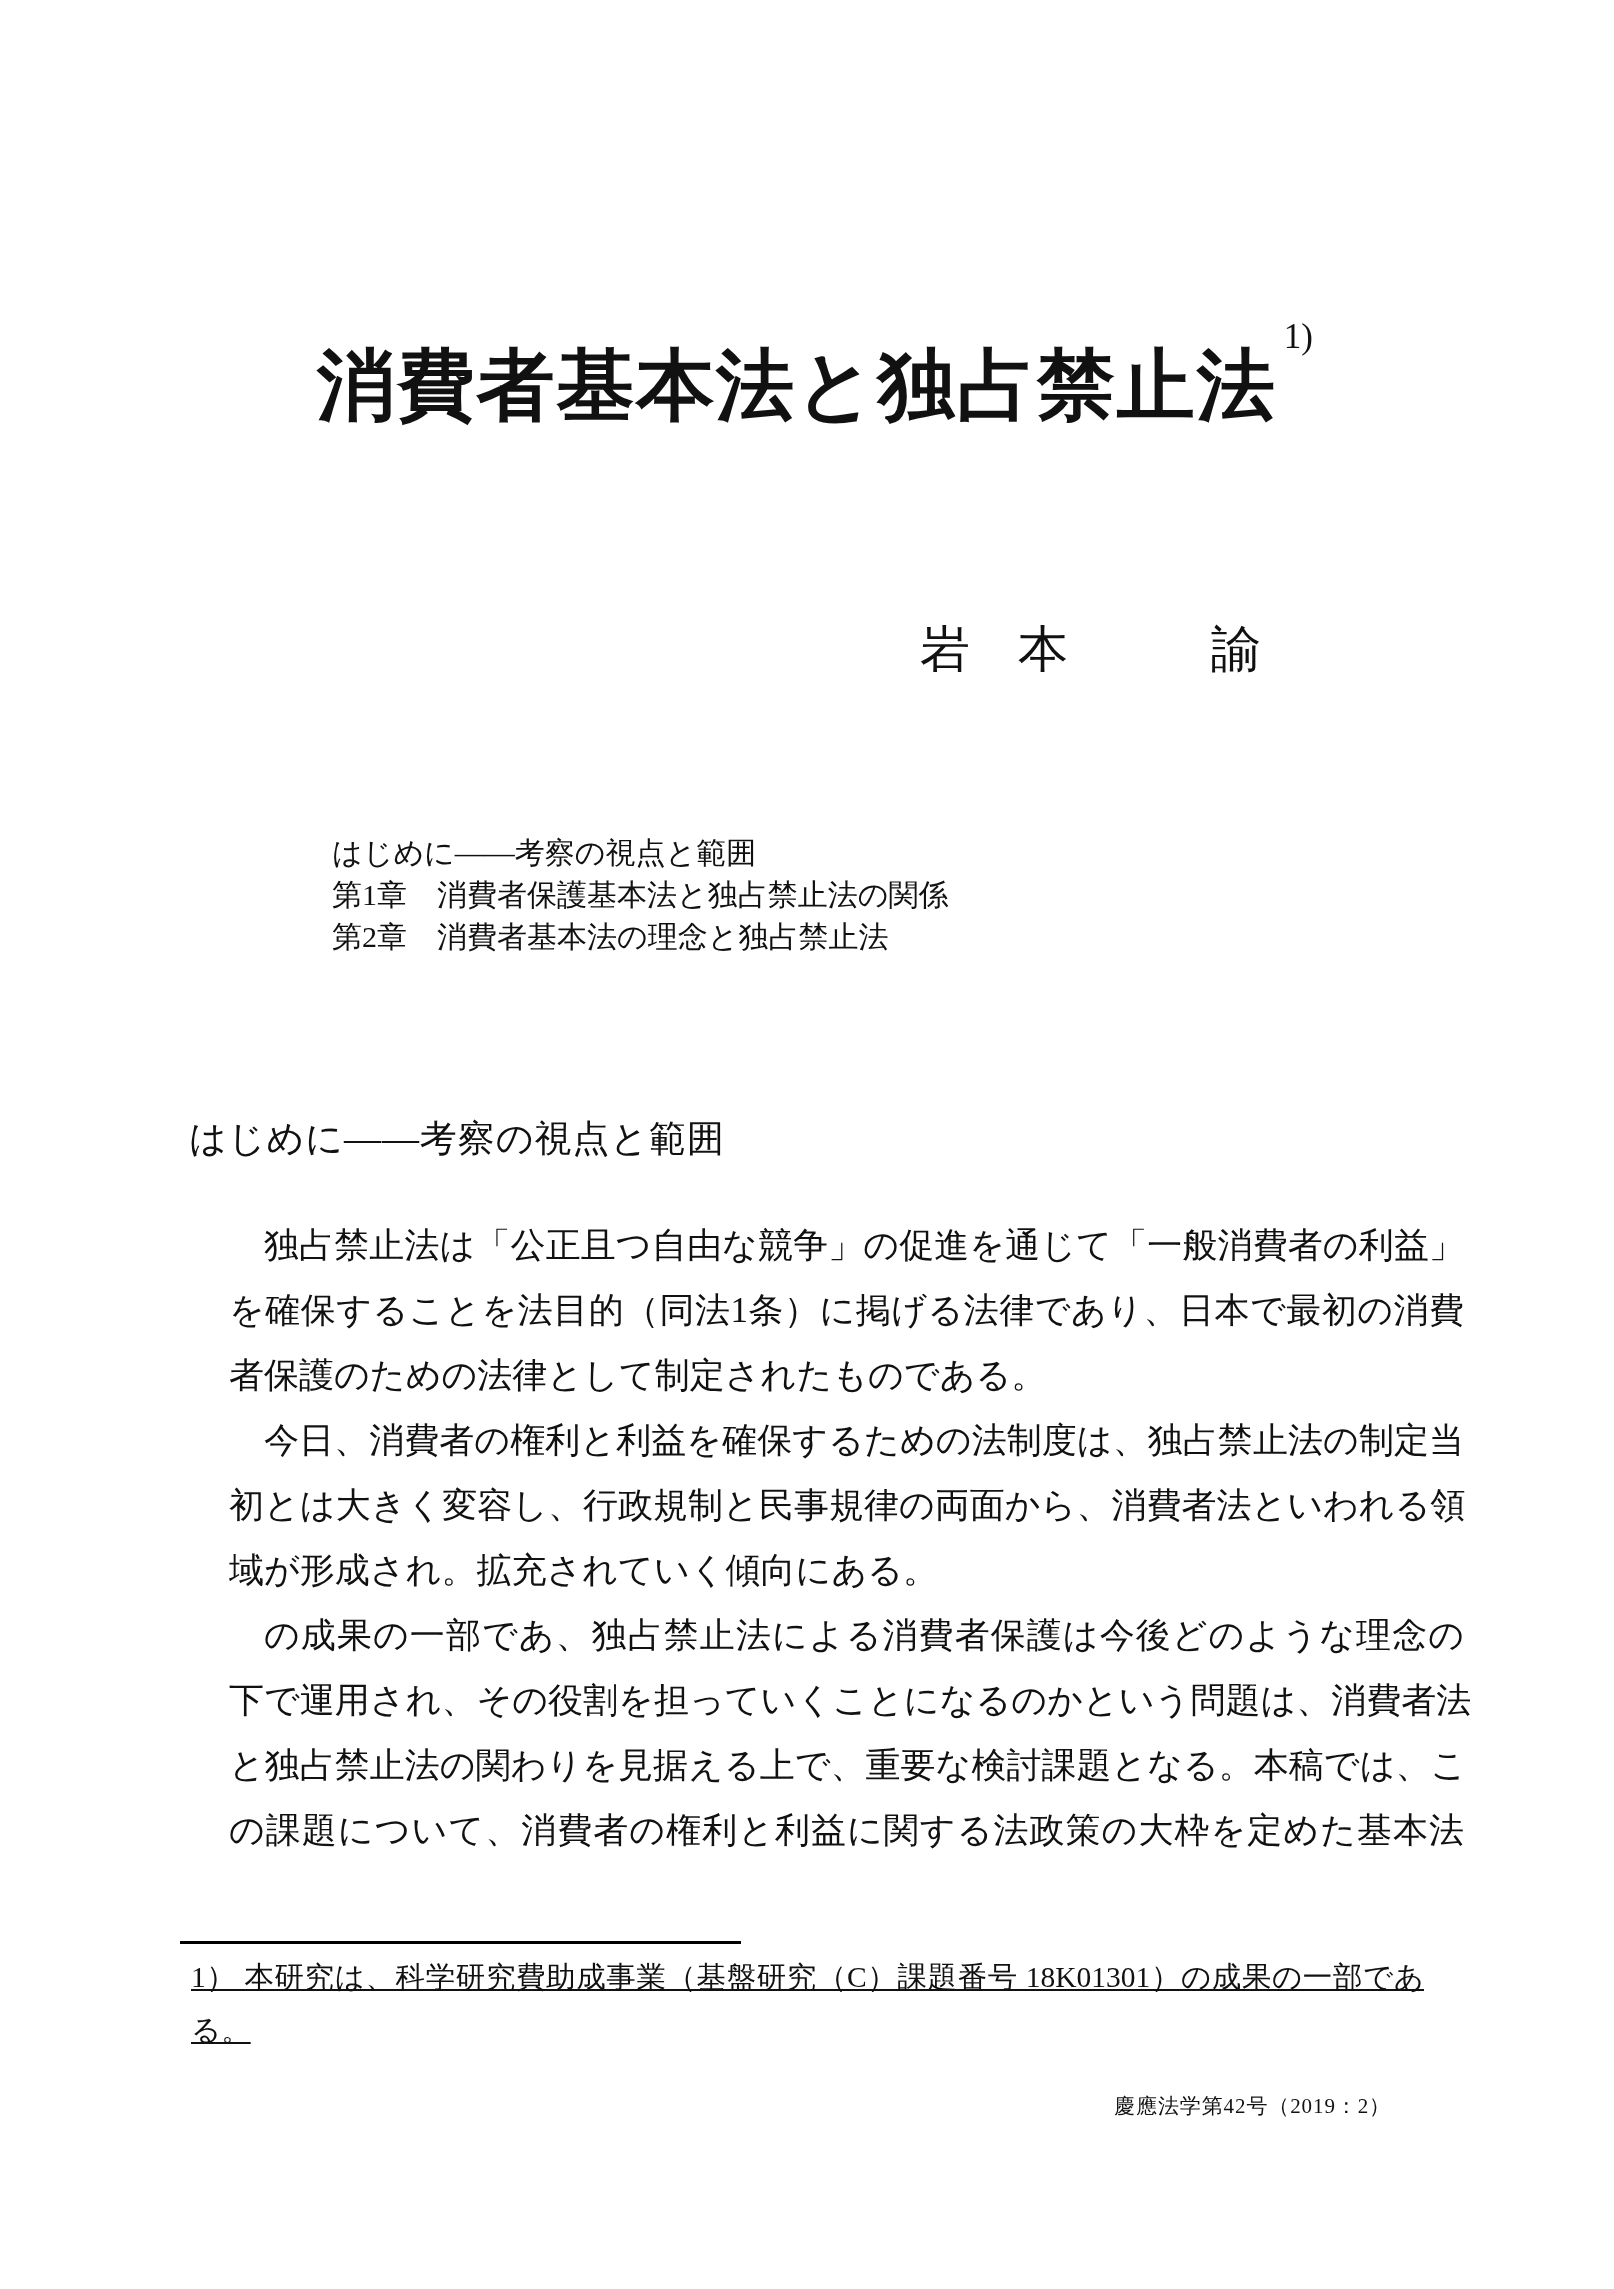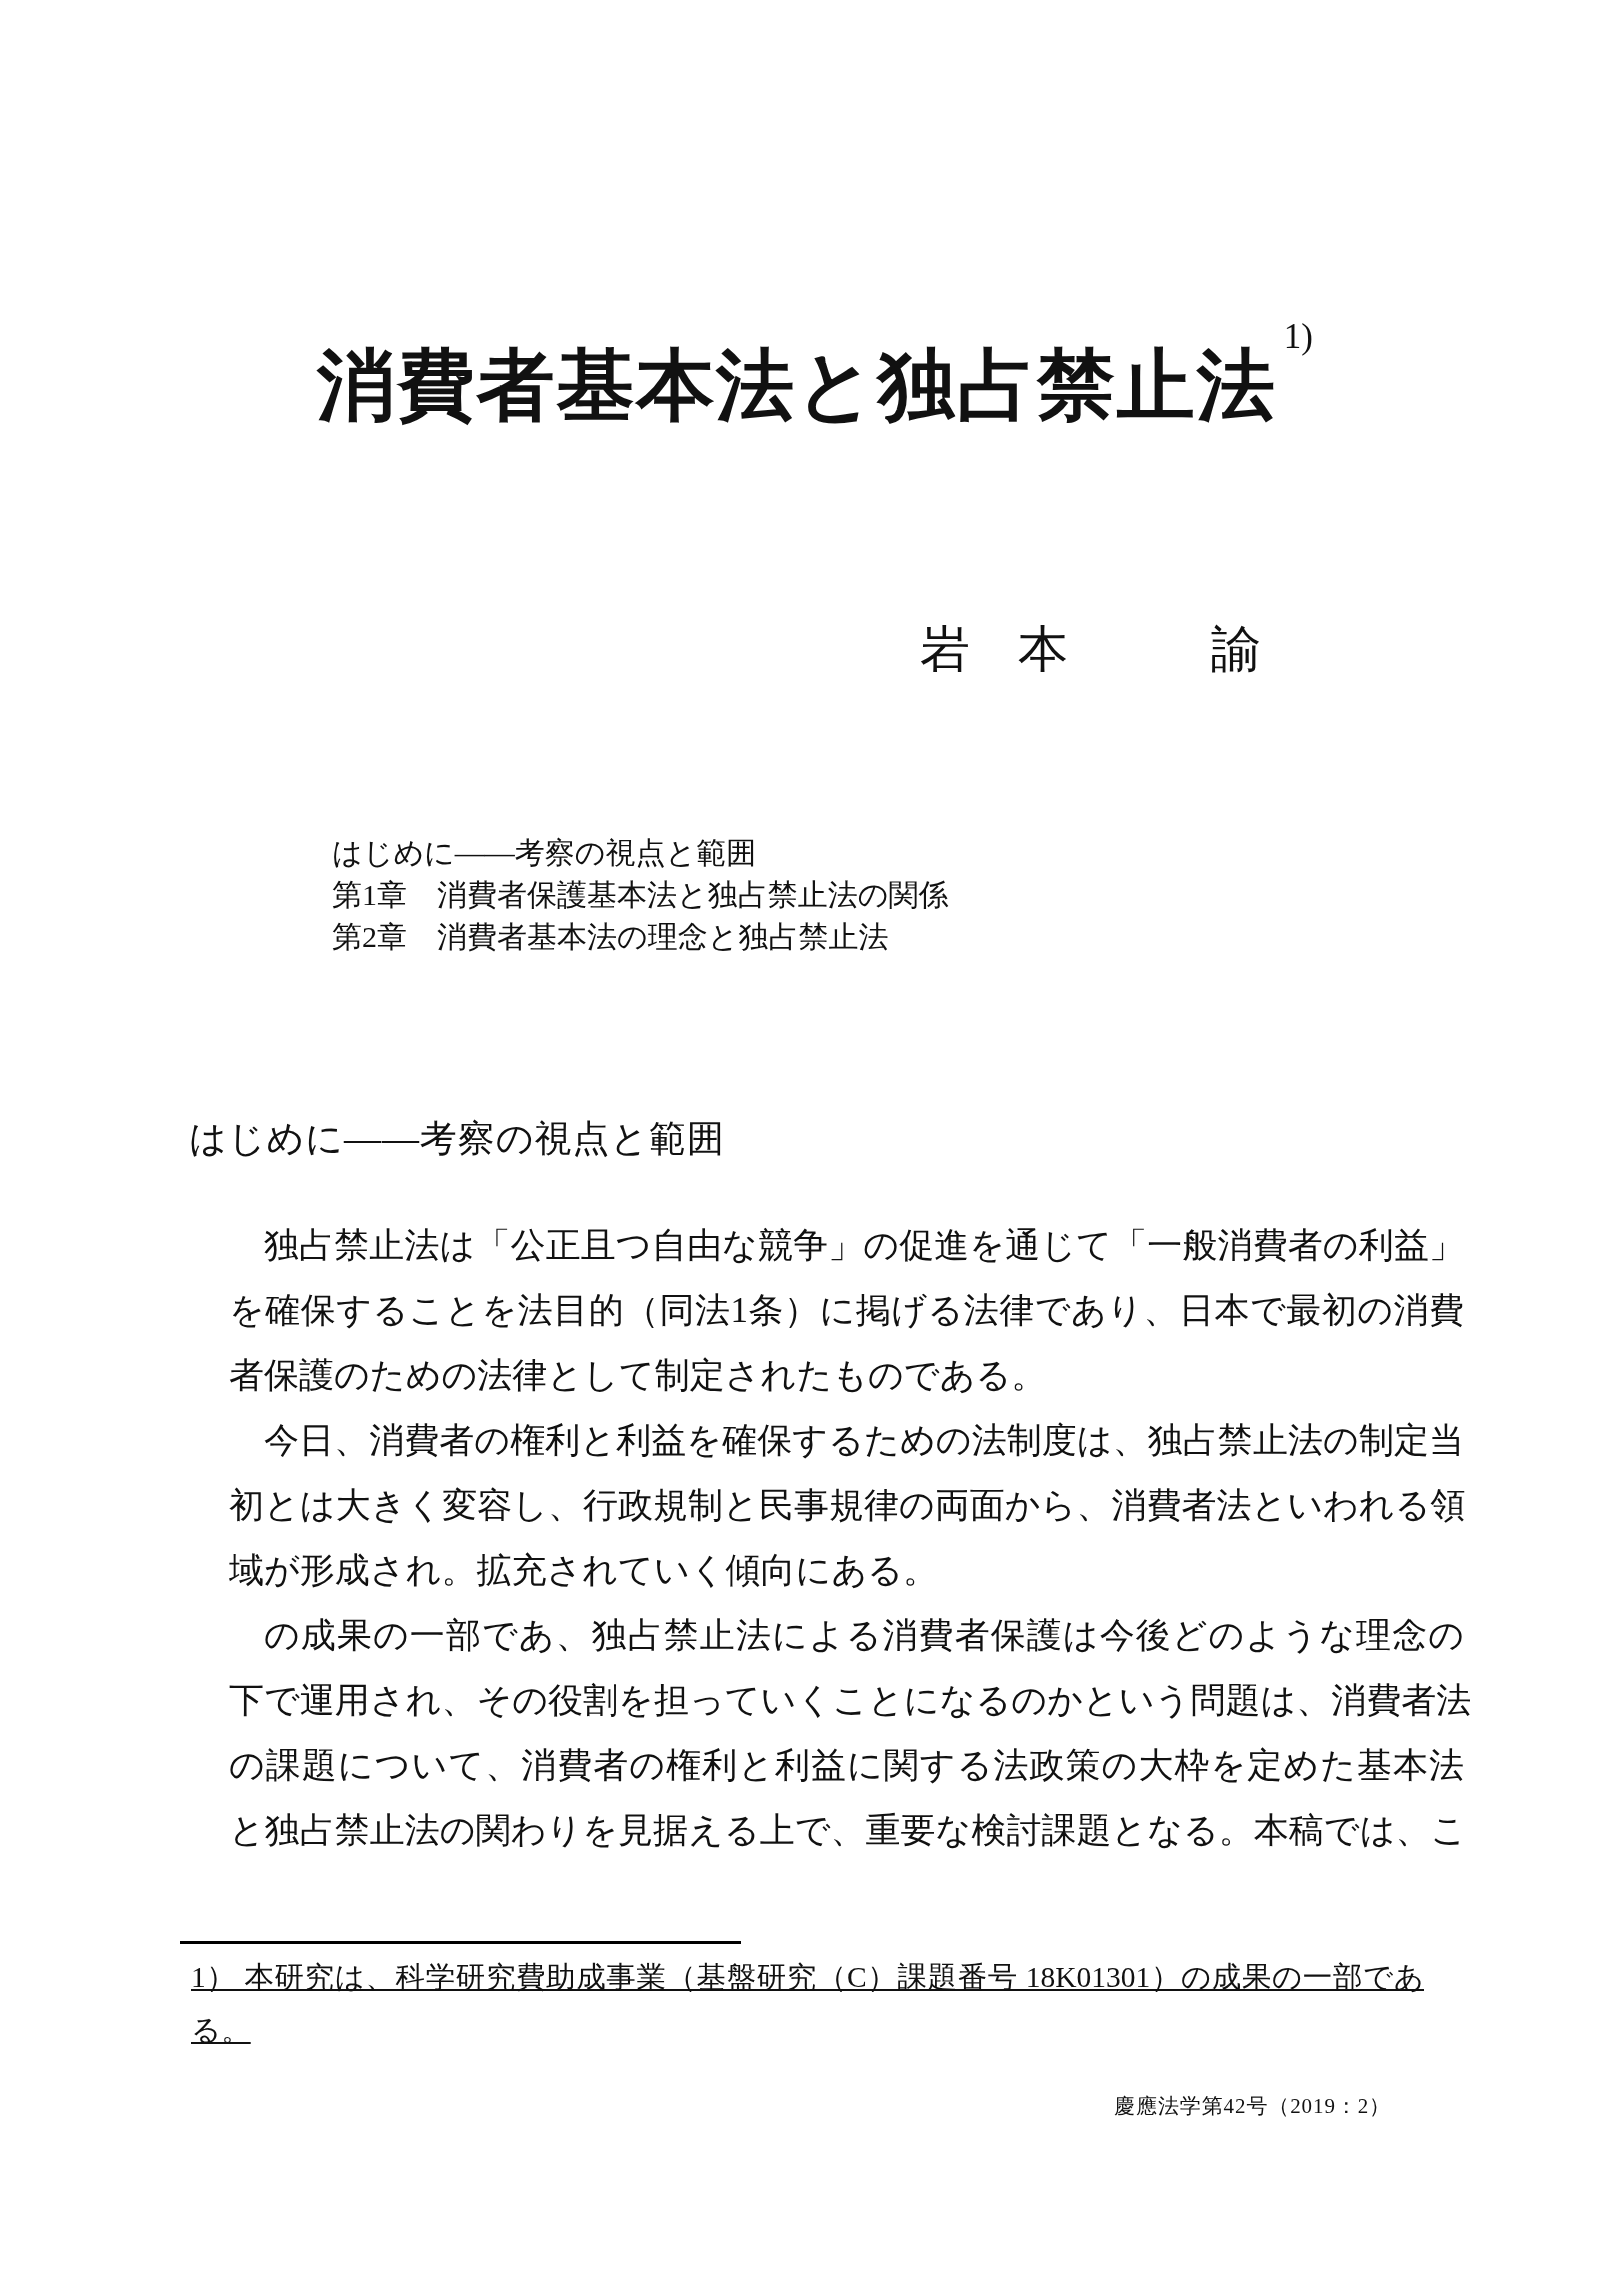--- a/index.html
+++ b/index.html
@@ -123,22 +123,22 @@
 
   <div class="body">
     <div class="bl j ind">独占禁止法は「公正且つ自由な競争」の促進を通じて「一般消費者の利益」</div>
     <div class="bl j">を確保することを法目的（同法1条）に掲げる法律であり、日本で最初の消費</div>
     <div class="bl">者保護のための法律として制定されたものである。</div>
     <div class="bl j ind">今日、消費者の権利と利益を確保するための法制度は、独占禁止法の制定当</div>
     <div class="bl j">初とは大きく変容し、行政規制と民事規律の両面から、消費者法といわれる領</div>
     <div class="bl">域が形成され。拡充されていく傾向にある。</div>
     <div class="bl j ind">の成果の一部であ、独占禁止法による消費者保護は今後どのような理念の</div>
     <div class="bl j">下で運用され、その役割を担っていくことになるのかという問題は、消費者法</div>
+    <div class="bl j">と独占禁止法の関わりを見据える上で、重要な検討課題となる。本稿では、こ</div>
     <div class="bl j">の課題について、消費者の権利と利益に関する法政策の大枠を定めた基本法</div>
-    <div class="bl j">と独占禁止法の関わりを見据える上で、重要な検討課題となる。本稿では、こ</div>
   </div>
 
   <div class="fn-rule"></div>
 
   <div class="footnote">
     <div class="fl j">1） 本研究は、科学研究費助成事業（基盤研究（C）課題番号 18K01301）の成果の一部であ</div>
     <div class="fl">る。</div>
   </div>
 
   <div class="footer">慶應法学第42号（2019：2）</div>

